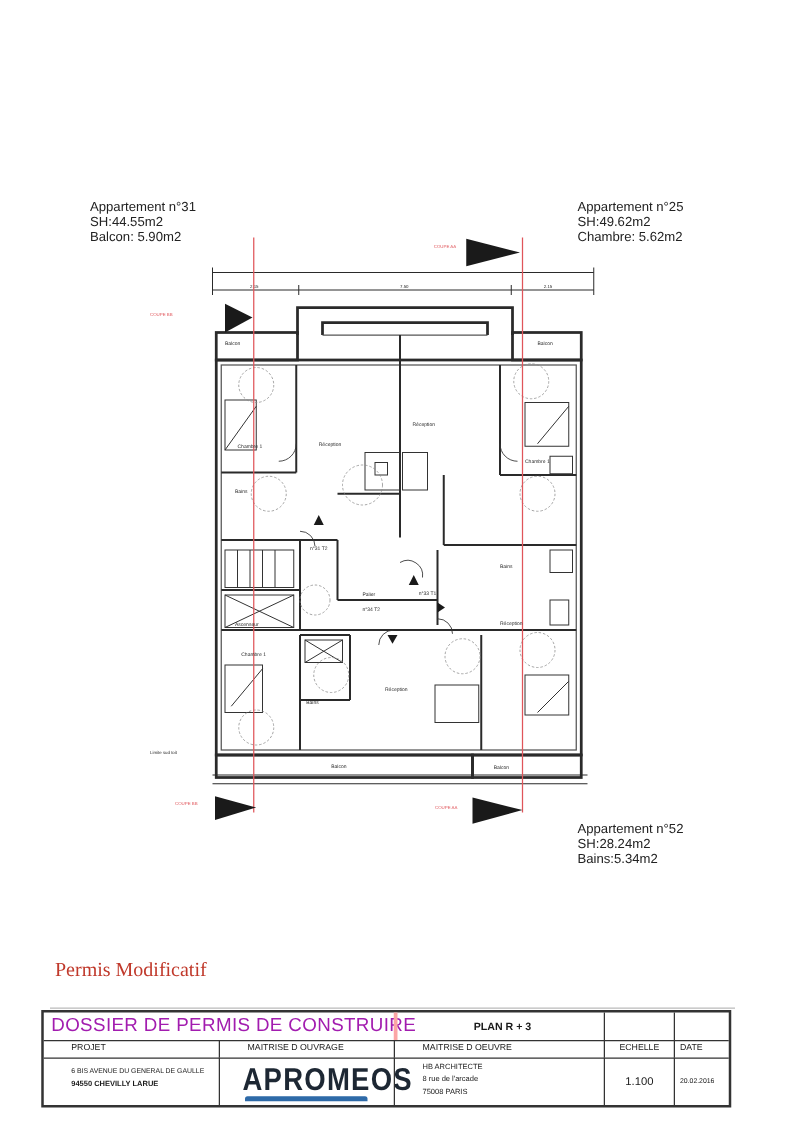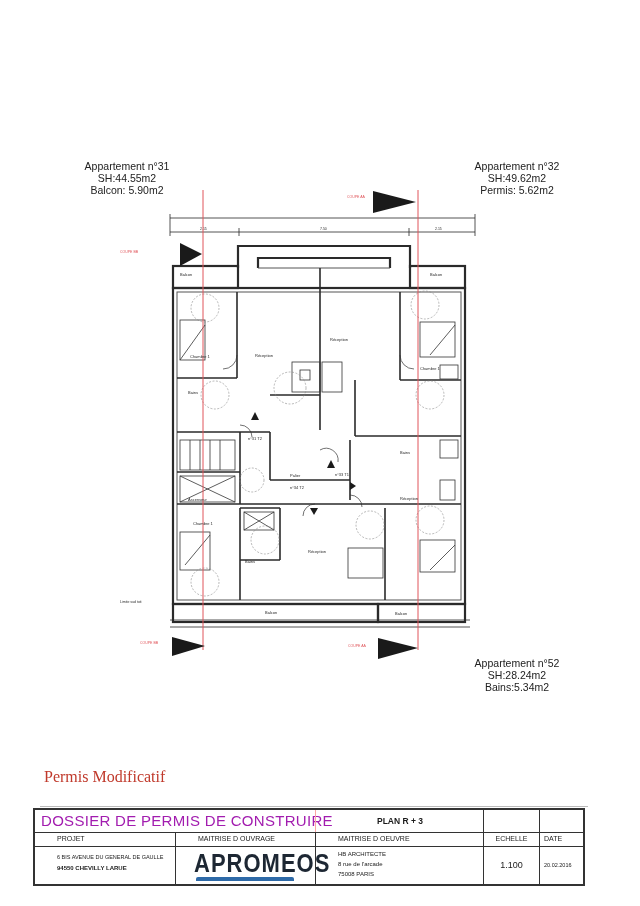--- a/index.html
+++ b/index.html
@@ -1,27 +1,27 @@
 <!DOCTYPE html>
 <html><head>
 <meta charset="utf-8">
 <style>
   html, body { margin:0; padding:0; background:#ffffff; }
   body { width:640px; height:906px; position:relative; overflow:hidden; font-family:"Liberation Sans", sans-serif; color:#1a1a1a; }
-  .apt-label { position:absolute; text-align:center; font-size:10.5px; line-height:12px; color:#222; }
+  .apt-label { position:absolute; text-align:left; font-size:10.5px; line-height:12px; color:#222; }
   .apt-label div { white-space:nowrap; }
   #apt31 { left:72px; top:160px; width:110px; }
   #apt32 { left:462px; top:160px; width:110px; }
   #apt33 { left:462px; top:657px; width:110px; }
   .plan { position:absolute; left:0; top:0; width:640px; height:906px; }
   .permis { position:absolute; left:44px; top:768px; font-family:"Liberation Serif", serif; font-size:16px; color:#c0392b; }
   .tb { position:absolute; left:33px; top:808px; width:552px; height:78px; border:2px solid #333; box-sizing:border-box; }
   .tb-row1 { position:absolute; left:0; top:0; height:22px; width:100%; border-bottom:1px solid #333; }
   .tb-title { position:absolute; left:6px; top:2px; font-size:15px; letter-spacing:0.3px; color:#a21caf; }
-  .tb-plan { position:absolute; left:280px; top:0; width:168px; height:22px; border-left:1px solid #fca5a5; text-align:center; font-size:8.5px; font-weight:bold; line-height:22px; }
+  .tb-plan { position:absolute; left:280px; top:0; width:168px; height:22px; border-left:3px solid #fca5a5; text-align:center; font-size:8.5px; font-weight:bold; line-height:22px; }
   .tb-c1 { position:absolute; left:448px; top:0; width:56px; height:22px; border-left:1px solid #333; }
   .tb-c2 { position:absolute; left:504px; top:0; width:48px; height:22px; border-left:1px solid #333; }
   .tb-row2 { position:absolute; left:0; top:22px; height:14px; width:100%; border-bottom:1px solid #333; font-size:7px; line-height:14px; }
   .tb-row3 { position:absolute; left:0; top:36px; height:38px; width:100%; font-size:6px; }
   .cell { position:absolute; top:0; height:100%; box-sizing:border-box; padding-left:22px; }
   .col-a { left:0; width:140px; }
   .col-b { left:140px; width:140px; border-left:1px solid #333; }
   .col-c { left:280px; width:168px; border-left:1px solid #333; }
   .col-d { left:448px; width:56px; border-left:1px solid #333; text-align:center; padding-left:0; }
   .col-e { left:504px; width:48px; border-left:1px solid #333; padding-left:4px; }
@@ -36,23 +36,23 @@
 </style>
 </head>
 <body>
 
 <div class="apt-label" id="apt31">
   <div>Appartement n°31</div>
   <div>SH:44.55m2</div>
   <div>Balcon: 5.90m2</div>
 </div>
 <div class="apt-label" id="apt32">
-  <div>Appartement n°32</div>
+  <div>Appartement n°25</div>
   <div>SH:49.62m2</div>
-  <div>Permis: 5.62m2</div>
+  <div>Chambre: 5.62m2</div>
 </div>
 <div class="apt-label" id="apt33">
   <div>Appartement n°52</div>
   <div>SH:28.24m2</div>
   <div>Bains:5.34m2</div>
 </div>
 
 <svg class="plan" viewBox="0 0 640 906" xmlns="http://www.w3.org/2000/svg">
   <g fill="none" stroke="#2a2a2a" stroke-width="0.8">
     <line x1="170" y1="218" x2="475" y2="218"></line>

